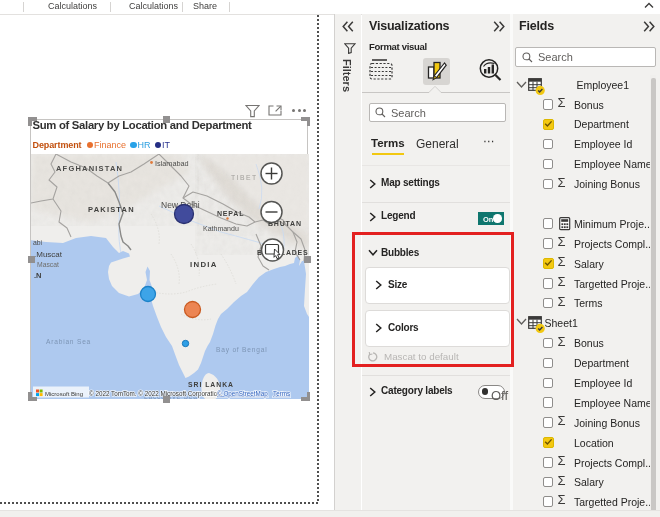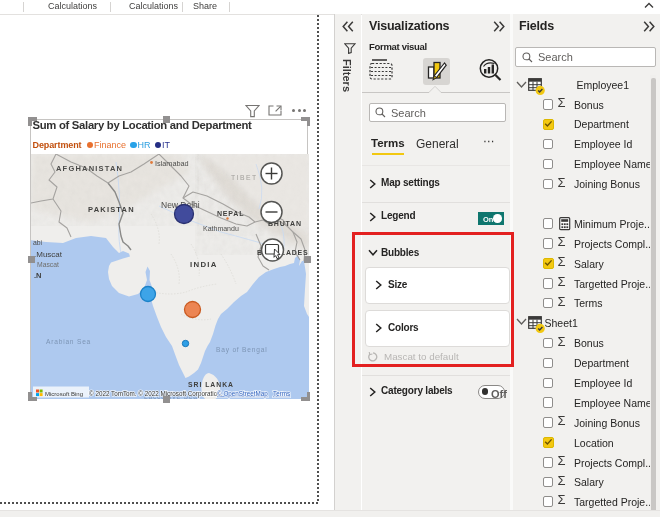--- a/index.html
+++ b/index.html
@@ -20,21 +20,21 @@
   .srch{background:#fff;border:1px solid #b9b7b5;border-radius:2px;}
   .srchtxt{color:#605e5c;font-size:11px;}
   .sec{font-size:10px;font-weight:bold;color:#252423;letter-spacing:-0.2px;}
   .div-h{position:absolute;height:1px;background:#e1dfdd;}
   .card{position:absolute;background:#fff;border:1px solid #dddbd9;border-radius:4px;}
   .tog-on{position:absolute;width:26px;height:13px;background:#0f766e;border-radius:0;}
   .tog-on .kn{position:absolute;right:2px;top:2.2px;width:8.6px;height:8.6px;border-radius:50%;background:#fff;}
   .tog-on .tx{position:absolute;left:5px;top:2.6px;font-size:7.5px;color:#fff;font-weight:bold;}
   .tog-off{position:absolute;width:25px;height:12px;background:#fff;border:1px solid #8a8886;border-radius:7px;}
   .tog-off .kn{position:absolute;left:2.6px;top:2.4px;width:6.6px;height:6.6px;border-radius:50%;background:#323130;}
-  .tog-off .tx{position:absolute;left:12px;top:2.4px;font-size:11px;color:#605e5c;font-weight:bold;}
+  .tog-off .tx{position:absolute;left:12px;top:2.4px;font-size:13px;color:#605e5c;}
   .frow{position:absolute;left:0;width:147px;height:20px;}
   .cb{position:absolute;left:29.5px;top:5px;width:8.6px;height:8.6px;border:1.2px solid #8f8d8b;border-radius:2px;background:#fff;}
   .cby{position:absolute;left:29.5px;top:5px;width:9px;height:9px;border:1px solid #dcb800;border-radius:2px;background:#f4c811;}
   .sig{position:absolute;left:44.5px;top:1px;font-size:13px;color:#3b3a39;}
   .ftxt{position:absolute;left:61px;top:4.5px;font-size:10.5px;color:#252423;white-space:nowrap;}
   .redbox{left:351.5px;top:232px;width:162.5px;height:134.5px;border:3.8px solid #e32020;box-sizing:border-box;background:transparent;}
   .hndl{position:absolute;background:#929090;}
   svg{display:block;}
 </style>
 </head>

